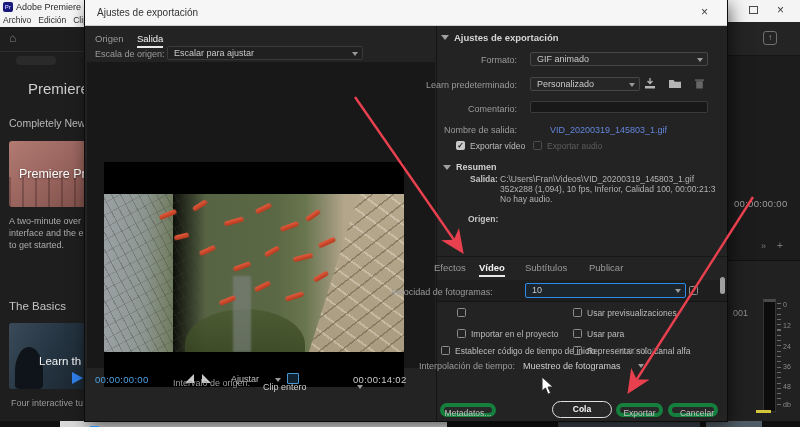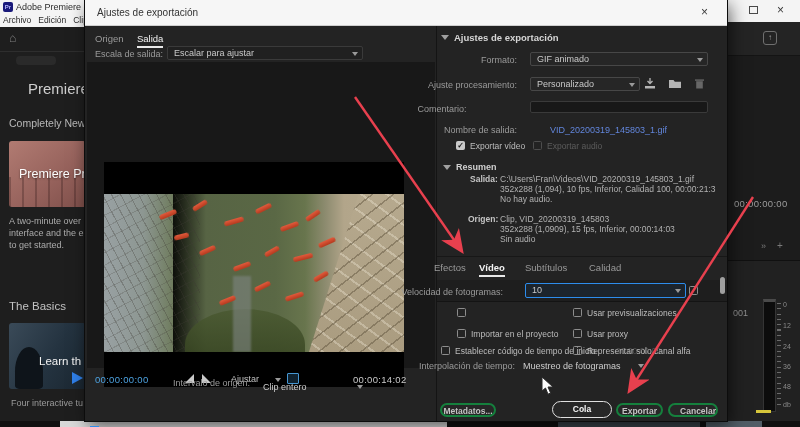--- a/index.html
+++ b/index.html
@@ -33,22 +33,22 @@
   .caret{width:0;height:0;border-left:4px solid transparent;border-right:4px solid transparent;
          border-top:5px solid #a0a0a0;position:absolute;}
   .cb{width:9px;height:9px;border:1px solid #8d8d8d;border-radius:1.5px;position:absolute;background:transparent;}
   .cb.checked{background:#c9c9c9;border-color:#c9c9c9;color:#151515;font-size:8px;line-height:8px;
               text-align:center;font-weight:bold;}
   .cb.disabled{border-color:#4d4d4d;}
   .cblbl{color:#bdbdbd;font-size:8.5px;white-space:nowrap;position:absolute;}
   .cblbl.dim{color:#5c5c5c;}
   .tab{font-size:9.5px;color:#9a9a9a;position:absolute;white-space:nowrap;}
   .tab.active{color:#f2f2f2;border-bottom:2px solid #e8e8e8;padding-bottom:2px;}
-  .pillbtn{border:2px solid #15803d;border-radius:9px;color:#c3c3c3;font-size:8.5px;
-           text-align:center;position:absolute;background:rgba(255,255,255,.02);font-weight:bold;}
+  .pillbtn{border:4px solid #15803d;border-radius:9px;color:#c3c3c3;font-size:8.5px;
+           text-align:center;position:absolute;background:rgba(255,255,255,.02);}
   .pillbtn.primary{border:1.5px solid #e0e0e0;color:#f4f4f4;font-weight:bold;border-radius:10px;}
   .summary{color:#b2b2b2;font-size:8.5px;line-height:10px;white-space:nowrap;}
   
   .preview-pane{left:2px;top:62px;width:348px;height:306px;background:#181818;position:absolute;}
   .vframe{left:17px;top:100px;width:300px;height:225px;background:#000;position:absolute;overflow:hidden;}
   .video-art{left:0;top:32px;width:300px;height:158px;position:absolute;overflow:hidden;
     background:linear-gradient(to right,#99a1a3 0%,#8d9792 13%,#6f7c5e 23%,#57644426 0,#576444 34%,#5a6845 57%,#68754d 67%,#8e8c70 74%,#b2a58a 80%,#b7ab90 100%);}
   .branches{left:0;top:0;width:32%;height:100%;position:absolute;opacity:.55;
     background:repeating-linear-gradient(62deg,rgba(62,58,52,.55) 0 1px,transparent 1px 8px),
                repeating-linear-gradient(-28deg,rgba(70,66,60,.4) 0 1px,transparent 1px 11px);}
@@ -151,21 +151,21 @@
   </div>
 
   <div class="dialog">
     <div class="dlg-titlebar">
       <div class="abs nw" style="left:12px;top:7px;font-size:10px;color:#333;">Ajustes de exportación</div>
       <div class="abs" style="left:616px;top:5px;font-size:12px;color:#3c3c3c;">×</div>
     </div>
 
     <span class="tab" style="left:10px;top:33px;">Origen</span>
     <span class="tab active" style="left:52px;top:33px;">Salida</span>
-    <span class="abs lbl" style="left:10px;top:49px;">Escala de salida:</span>
+    <span class="abs lbl" style="left:10px;top:49px;">Escala de origen:</span>
     <div class="abs dd" style="left:82px;top:46px;width:196px;height:14px;background:#202020;border-color:#3a3a3a;">
       <span>Escalar para ajustar</span>
       <span class="chev chev-in"></span>
     </div>
 
     <div class="preview-pane">
       <div class="vframe">
         <div class="video-art">
           <div class="branches"></div>
           <div class="grass"></div>
@@ -214,87 +214,82 @@
 
     <span class="caret" style="left:356px;top:35px;"></span>
     <span class="abs nw bold" style="left:369px;top:32px;font-size:9.5px;color:#d6d6d6;">Ajustes de exportación</span>
 
     <span class="abs lbl rlbl" style="left:282px;top:55px;">Formato:</span>
     <div class="abs dd" style="left:445px;top:52px;width:178px;height:14px;">
       <span>GIF animado</span>
       <span class="chev chev-in"></span>
     </div>
 
-    <span class="abs lbl rlbl" style="left:282px;top:80px;">Ajuste procesamiento:</span>
+    <span class="abs lbl rlbl" style="left:282px;top:80px;">Learn predeterminado:</span>
     <div class="abs dd" style="left:445px;top:77px;width:110px;height:14px;">
       <span>Personalizado</span>
       <span class="chev chev-in"></span>
     </div>
     <svg class="abs" style="left:558px;top:77px;" width="14" height="13">
         <path d="M7 1 v5 M4.5 4 L7 6.5 L9.5 4" stroke="#b5b5b5" stroke-width="1.3" fill="none"></path>
         <path d="M2 9 h10 v2.5 h-10 z" fill="#b5b5b5"></path>
       </svg>
     <svg class="abs" style="left:583px;top:77px;" width="14" height="13">
         <path d="M1 3 h4.5 l1.3 1.8 H13 V11 H1 z" fill="#b5b5b5"></path>
       </svg>
     <svg class="abs" style="left:608px;top:77px;" width="13" height="13">
         <rect x="3.2" y="4.2" width="6.6" height="7.3" fill="#676767"></rect>
         <rect x="2" y="2.4" width="9" height="1.4" fill="#676767"></rect>
       </svg>
 
-    <span class="abs lbl rlbl" style="left:282px;top:104px;text-align:center;">Comentario:</span>
+    <span class="abs lbl rlbl" style="left:282px;top:104px;">Comentario:</span>
     <div class="abs" style="left:445px;top:101px;width:178px;height:12px;background:#181818;border:1px solid #3a3a3a;border-radius:2px;"></div>
 
     <span class="abs lbl rlbl" style="left:282px;top:125px;">Nombre de salida:</span>
     <span class="abs nw" style="left:465px;top:125px;font-size:9px;color:#6286dc;">VID_20200319_145803_1.gif</span>
 
     <span class="cb checked" style="left:371px;top:141px;">✓</span>
     <span class="cblbl" style="left:385px;top:141px;">Exportar vídeo</span>
     <span class="cb disabled" style="left:448px;top:141px;"></span>
     <span class="cblbl dim" style="left:462px;top:141px;">Exportar audio</span>
 
     <span class="caret" style="left:358px;top:165px;"></span>
     <span class="abs nw bold" style="left:371px;top:162px;font-size:9px;color:#d0d0d0;">Resumen</span>
 
     <span class="abs summary bold" style="left:385px;top:174px;color:#c4c4c4;">Salida:</span>
     <div class="abs summary" style="left:415px;top:174px;">
       <div>C:\Users\Fran\Videos\VID_20200319_145803_1.gif</div>
       <div>352x288 (1,094), 10 fps, Inferior, Calidad 100, 00:00:21:3</div>
       <div>No hay audio.</div>
     </div>
     <span class="abs summary bold" style="left:383px;top:214px;color:#c4c4c4;">Origen:</span>
-    <div class="abs summary" style="left:415px;top:214px;">
-      <div>Clip, VID_20200319_145803</div>
-      <div>352x288 (1,0909), 15 fps, Inferior, 00:00:14:03</div>
-      <div>Sin audio</div>
-    </div>
 
     <div class="abs" style="left:352px;top:256px;width:290px;height:1px;background:#171717;"></div>
     <span class="tab" style="left:349px;top:262px;">Efectos</span>
     <span class="tab active bold" style="left:394px;top:262px;">Vídeo</span>
     <span class="tab" style="left:440px;top:262px;">Subtítulos</span>
-    <span class="tab" style="left:504px;top:262px;">Calidad</span>
+    <span class="tab" style="left:504px;top:262px;">Publicar</span>
 
     <div class="abs" style="left:352px;top:280px;width:290px;height:21px;background:#1e1e1e;"></div>
-    <span class="abs lbl rlbl" style="left:268px;top:287px;">Velocidad de fotogramas:</span>
+    <span class="abs lbl rlbl" style="left:282px;top:287px;text-align:center;">Velocidad de fotogramas:</span>
     <div class="abs dd" style="left:440px;top:283px;width:161px;height:15px;border-color:#2d8ceb;background:#1c242c;">
       <span>10</span>
       <span class="chev chev-in"></span>
     </div>
     <span class="cb" style="left:604px;top:286px;"></span>
     <div class="abs" style="left:352px;top:301px;width:290px;height:1px;background:#141414;"></div>
 
     <span class="cb" style="left:372px;top:308px;"></span>
     <span class="cb" style="left:488px;top:308px;"></span>
     <span class="cblbl" style="left:502px;top:308px;">Usar previsualizaciones</span>
 
     <span class="cb" style="left:372px;top:329px;"></span>
     <span class="cblbl" style="left:386px;top:329px;">Importar en el proyecto</span>
     <span class="cb" style="left:488px;top:329px;"></span>
-    <span class="cblbl" style="left:502px;top:329px;">Usar proxy</span>
+    <span class="cblbl" style="left:502px;top:329px;">Usar para</span>
 
     <span class="cb" style="left:356px;top:346px;"></span>
     <span class="cblbl" style="left:370px;top:346px;">Establecer código de tiempo de inicio</span>
     <span class="cblbl dim" style="left:531px;top:346px;color:#4f4f4f;">00:00:00:00</span>
     <span class="cb" style="left:488px;top:346px;"></span>
     <span class="cblbl" style="left:502px;top:346px;">Representar solo canal alfa</span>
 
     <span class="abs lbl rlbl" style="left:280px;top:361px;">Interpolación de tiempo:</span>
     <span class="abs dd-flat" style="left:438px;top:361px;">
       <span>Muestreo de fotogramas</span>

